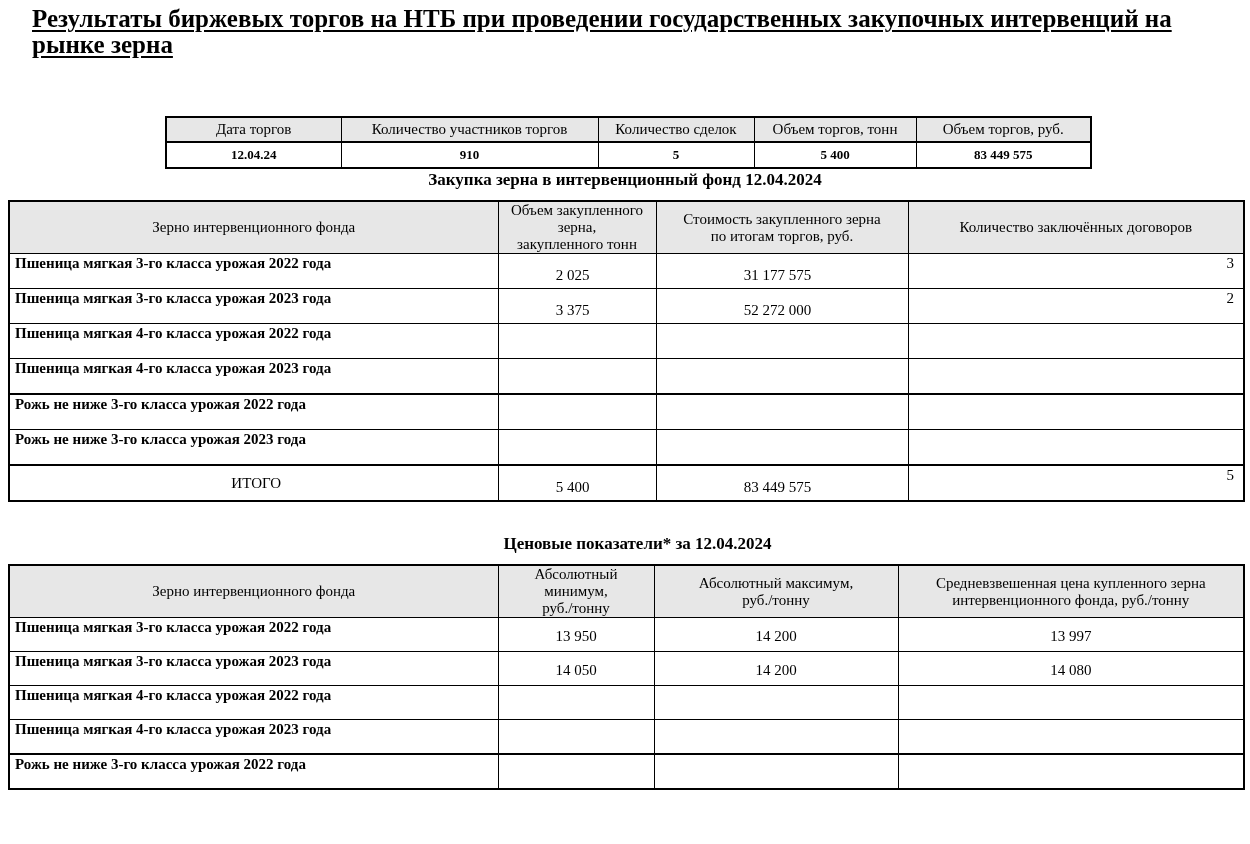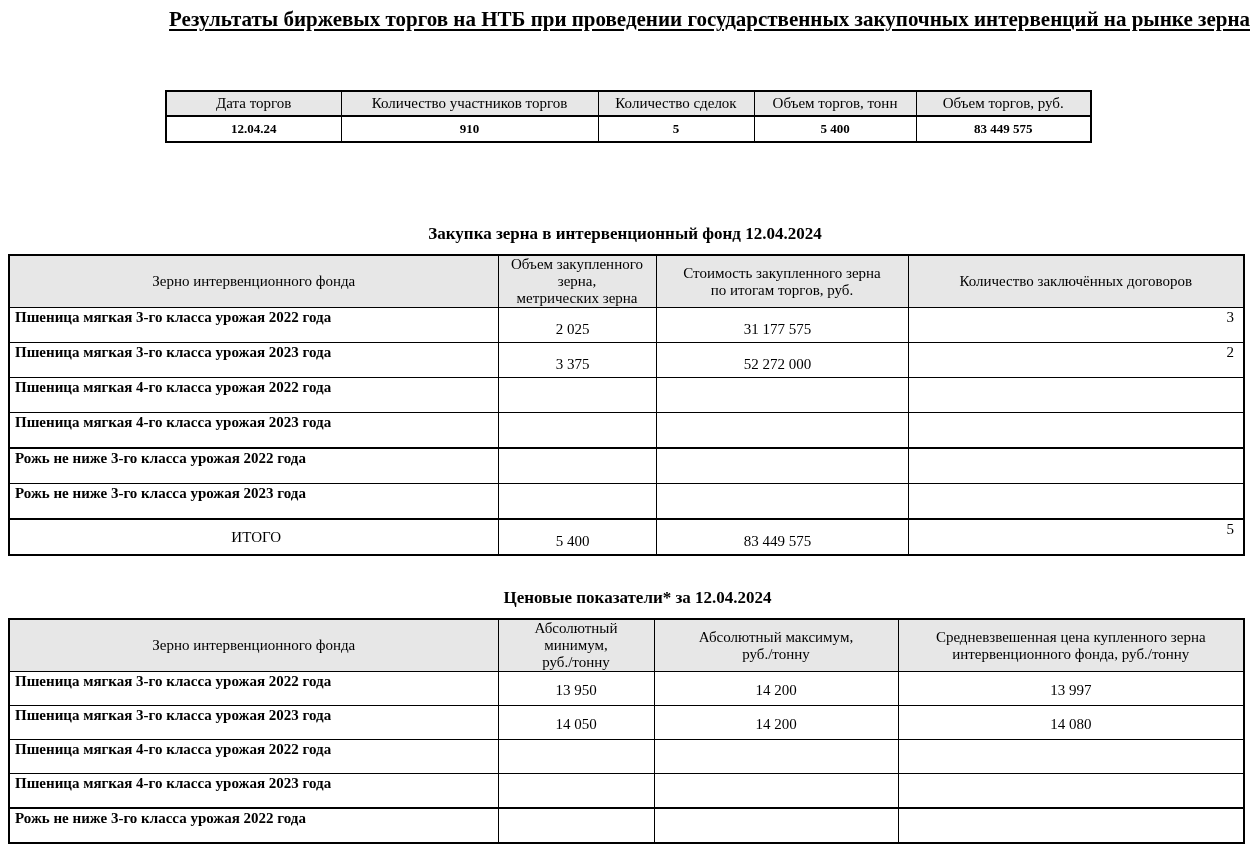--- a/index.html
+++ b/index.html
@@ -4,23 +4,23 @@
 <style>
   html, body { margin: 0; padding: 0; }
   body {
     width: 1250px; height: 844px;
     background: #ffffff; color: #000000;
     font-family: "Liberation Serif", "DejaVu Serif", serif;
     overflow: hidden;
   }
   .title {
     padding-top: 6px;
-    text-align: right;
+    text-align: left;
     font-weight: bold;
-    font-size: 21px;
+    font-size: 25px;
     line-height: 26px;
     text-decoration: underline;
     text-decoration-thickness: 2px;
     text-underline-offset: 3px;
     margin-left: 32px;
   }
   table { border-collapse: collapse; table-layout: fixed; border: 2px solid #000; }
   th, td { border: 1px solid #000; overflow: hidden; }
 
   
@@ -30,21 +30,21 @@
     font-weight: normal; font-size: 15px; text-align: center; vertical-align: middle;
     border-bottom: 2px solid #000;
   }
   .t1 td {
     height: 22px; font-weight: bold; font-size: 13px;
     text-align: center; vertical-align: middle;
   }
 
   
   .sec { text-align: center; font-weight: bold; font-size: 17px; line-height: 22px; }
-  .sec-purchase { margin-top: 80px; }
+  .sec-purchase { }
   .sec-price { margin-top: 31px; padding-left: 25px; }
 
   
   .t2, .t3 { margin: 9px 0 0 8px; width: 1235px; }
   .t2 th, .t3 th {
     height: 41px; background: #e7e7e7;
     font-weight: normal; font-size: 15px;
     text-align: center; vertical-align: middle;
     white-space: pre-line; padding: 0 4px;
   }
@@ -101,21 +101,21 @@
     <colgroup>
       <col style="width:489px">
         <col style="width:158px">
         <col style="width:252px">
         <col style="width:336px">
     </colgroup>
     <tbody>
         <tr>
       <th>Зерно интервенционного фонда</th>
       <th>Объем закупленного зерна,
-метрических зерна</th>
+закупленного тонн</th>
       <th>Стоимость закупленного зерна
 по итогам торгов, руб.</th>
       <th>Количество заключённых договоров</th>
     </tr>
     <tr>
       <td class="lbl">Пшеница мягкая 3-го класса урожая 2022 года</td>
       <td class="rb">2 025</td>
       <td class="rb">31 177 575</td>
       <td class="rt">3</td>
     </tr>

